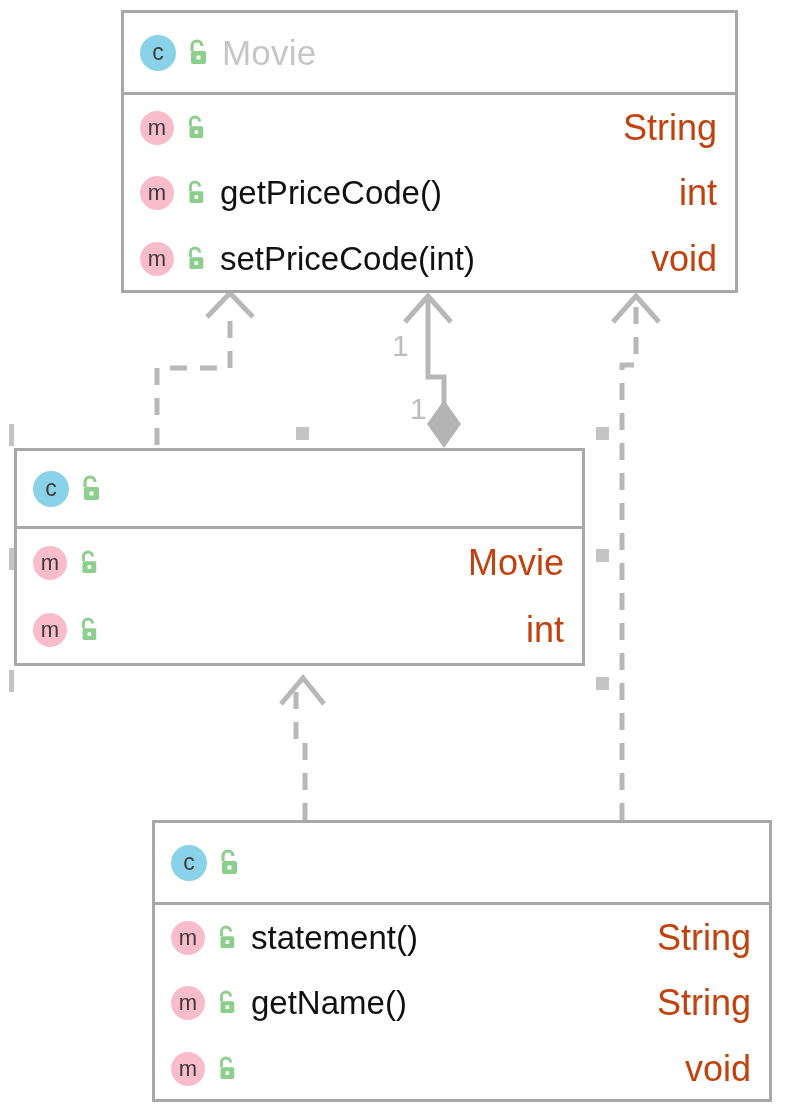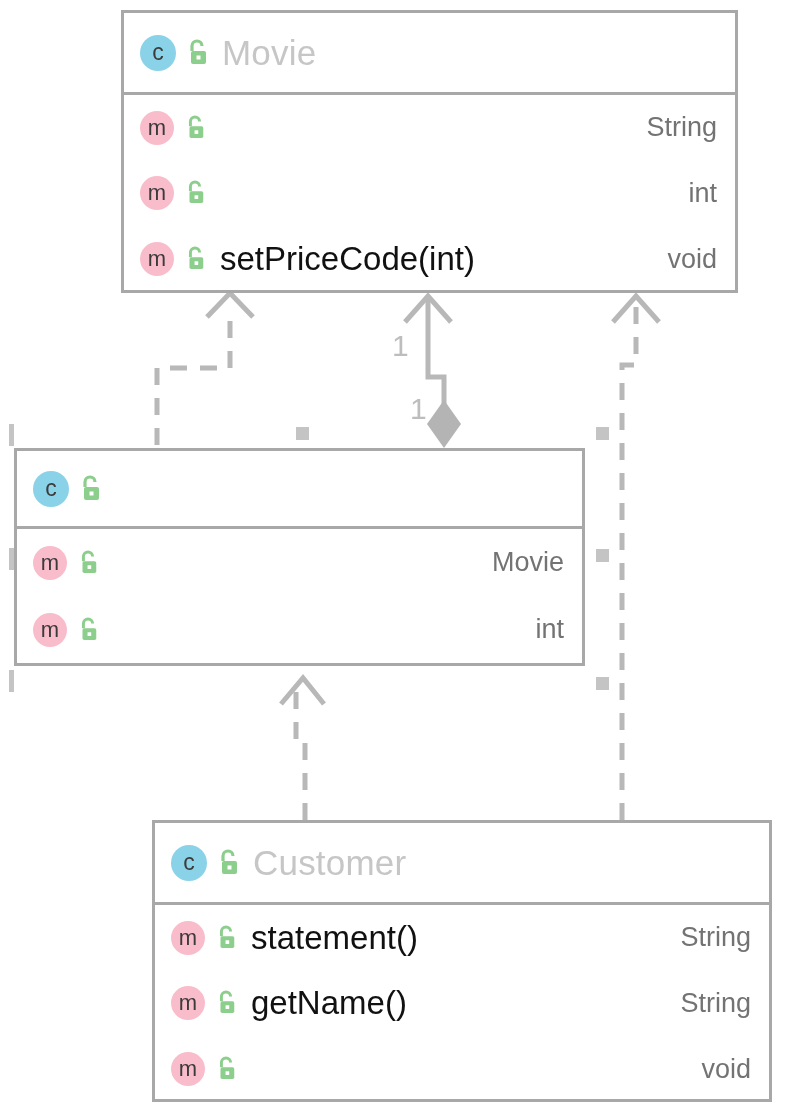--- a/index.html
+++ b/index.html
@@ -59,22 +59,22 @@
   .member-name {
     color: #111111;
     font-size: 33px;
     white-space: nowrap;
   }
   .member-spacer {
     flex: 1 1 auto;
     min-width: 14px;
   }
   .member-type {
-    color: #737373;
-    font-size: 27px;
+    color: #c2410c;
+    font-size: 36px;
     white-space: nowrap;
     text-align: center;
   }
 
   
   .kind-badge {
     flex: 0 0 auto;
     width: 36px;
     height: 36px;
     border-radius: 50%;
@@ -180,20 +180,21 @@
       </div>
       <div class="member-row" style="height:66px;">
         <span class="kind-badge kind-method">m</span>
         <span class="lock-icon">
           <svg width="22" height="26" viewBox="0 0 24 28">
               <path d="M7 12 L7 7 A5 5 0 0 1 17 7" fill="none" stroke="#8cce8c" stroke-width="3.2"></path>
               <rect x="6" y="12" width="15" height="13" rx="2" fill="#8cce8c"></rect>
               <rect x="11.5" y="16.5" width="4" height="4" fill="#ffffff"></rect>
             </svg>
         </span>
+        <span class="member-name">getPriceCode()</span>
         <span class="member-spacer"></span>
         <span class="member-type">int</span>
       </div>
       <div class="member-row" style="height:66px;">
         <span class="kind-badge kind-method">m</span>
         <span class="lock-icon">
           <svg width="22" height="26" viewBox="0 0 24 28">
               <path d="M7 12 L7 7 A5 5 0 0 1 17 7" fill="none" stroke="#8cce8c" stroke-width="3.2"></path>
               <rect x="6" y="12" width="15" height="13" rx="2" fill="#8cce8c"></rect>
               <rect x="11.5" y="16.5" width="4" height="4" fill="#ffffff"></rect>
@@ -256,21 +257,20 @@
   <div class="uml-class" id="class-customer" style="left:152px; top:820px; width:620px; height:282px;">
     <div class="class-header" style="height:82px;">
       <span class="kind-badge kind-class">c</span>
       <span class="lock-icon">
         <svg width="24" height="28" viewBox="0 0 24 28">
           <path d="M7 12 L7 7 A5 5 0 0 1 17 7" fill="none" stroke="#8cce8c" stroke-width="3.2"></path>
           <rect x="6" y="12" width="15" height="13" rx="2" fill="#8cce8c"></rect>
           <rect x="11.5" y="16.5" width="4" height="4" fill="#ffffff"></rect>
         </svg>
       </span>
-      <span class="class-name">Customer</span>
     </div>
     <div class="members">
       <div class="member-row" style="height:65px;">
         <span class="kind-badge kind-method">m</span>
         <span class="lock-icon">
           <svg width="22" height="26" viewBox="0 0 24 28">
               <path d="M7 12 L7 7 A5 5 0 0 1 17 7" fill="none" stroke="#8cce8c" stroke-width="3.2"></path>
               <rect x="6" y="12" width="15" height="13" rx="2" fill="#8cce8c"></rect>
               <rect x="11.5" y="16.5" width="4" height="4" fill="#ffffff"></rect>
             </svg>

